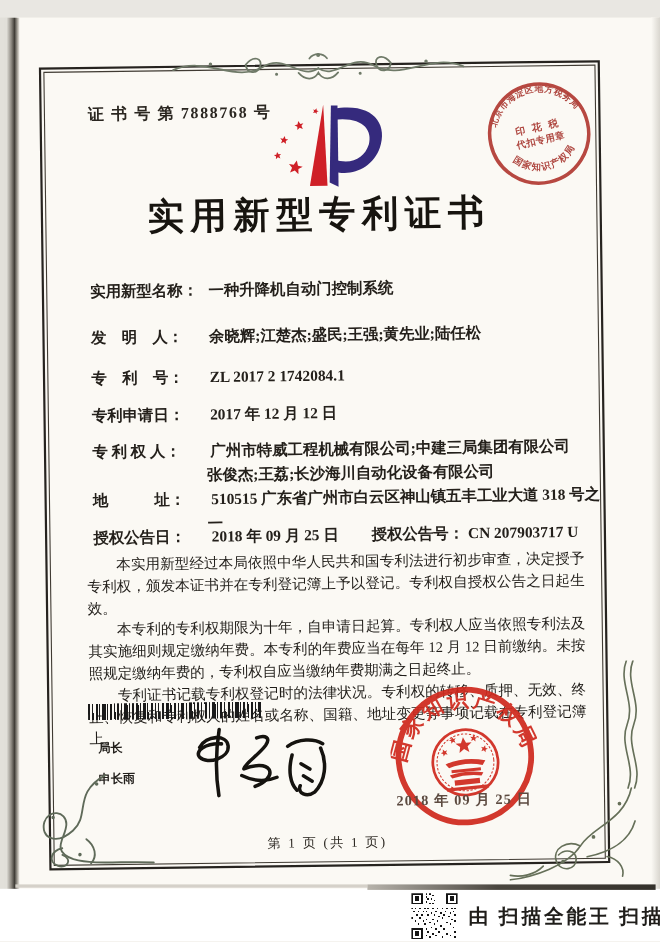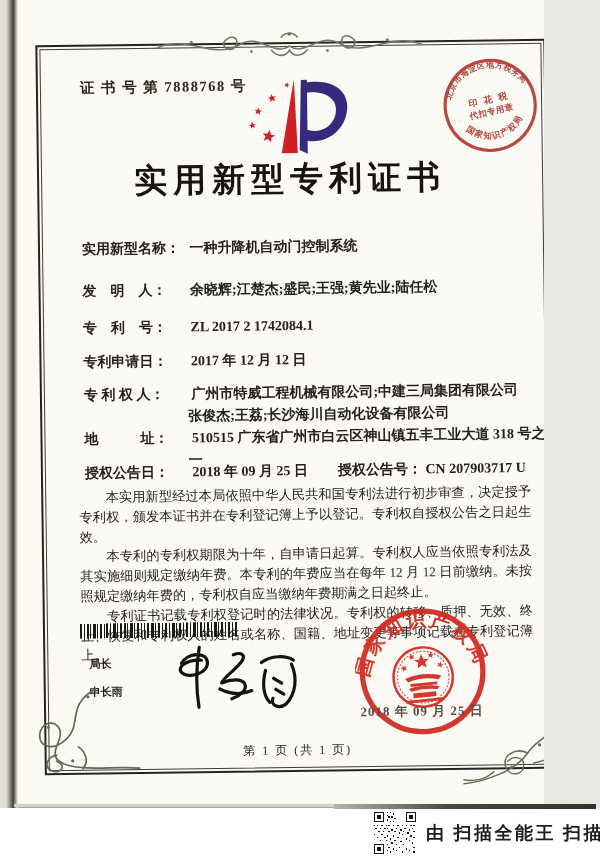--- a/index.html
+++ b/index.html
@@ -1,21 +1,21 @@
 <!DOCTYPE html>
 <html><head>
 <meta charset="utf-8">
 <style>
   html,body{margin:0;padding:0;}
   body{
     width:600px;height:856px;position:relative;overflow:hidden;
     background:#e9e7e2;
     font-family:"Liberation Serif","DejaVu Serif",serif;
   }
-  .photo{position:absolute;left:0;top:0;width:544px;height:808px;background:#e2e0da;overflow:hidden;}
+  .photo{position:absolute;left:0;top:16px;width:600px;height:808px;background:#e2e0da;overflow:hidden;}
   .paper{position:absolute;left:14px;top:-6px;width:586px;height:812px;background:#fbf9f4;
          box-shadow:0 4px 8px rgba(0,0,0,.35);}
   .paper-right-edge{position:absolute;right:0;top:0;width:8px;height:808px;
     background:linear-gradient(to right,#fbf9f4,#d9d6cf);}
   .page-edge-left{position:absolute;left:6px;top:0;width:12px;height:808px;
     background:linear-gradient(to right,#e2e0da 0%,#8e8a82 35%,#413e38 60%,#b5b1a8 85%,#fbf9f4 100%);}
   .tilt{position:absolute;left:0;top:0;width:600px;height:808px;
         transform:rotate(-0.75deg);transform-origin:295px 400px;}
   .frame{position:absolute;left:40px;top:42px;width:506px;height:726px;border:2px solid #26231f;}
   .frame-inner{position:absolute;left:2px;top:2px;right:2px;bottom:2px;border:1px solid #403b33;}

